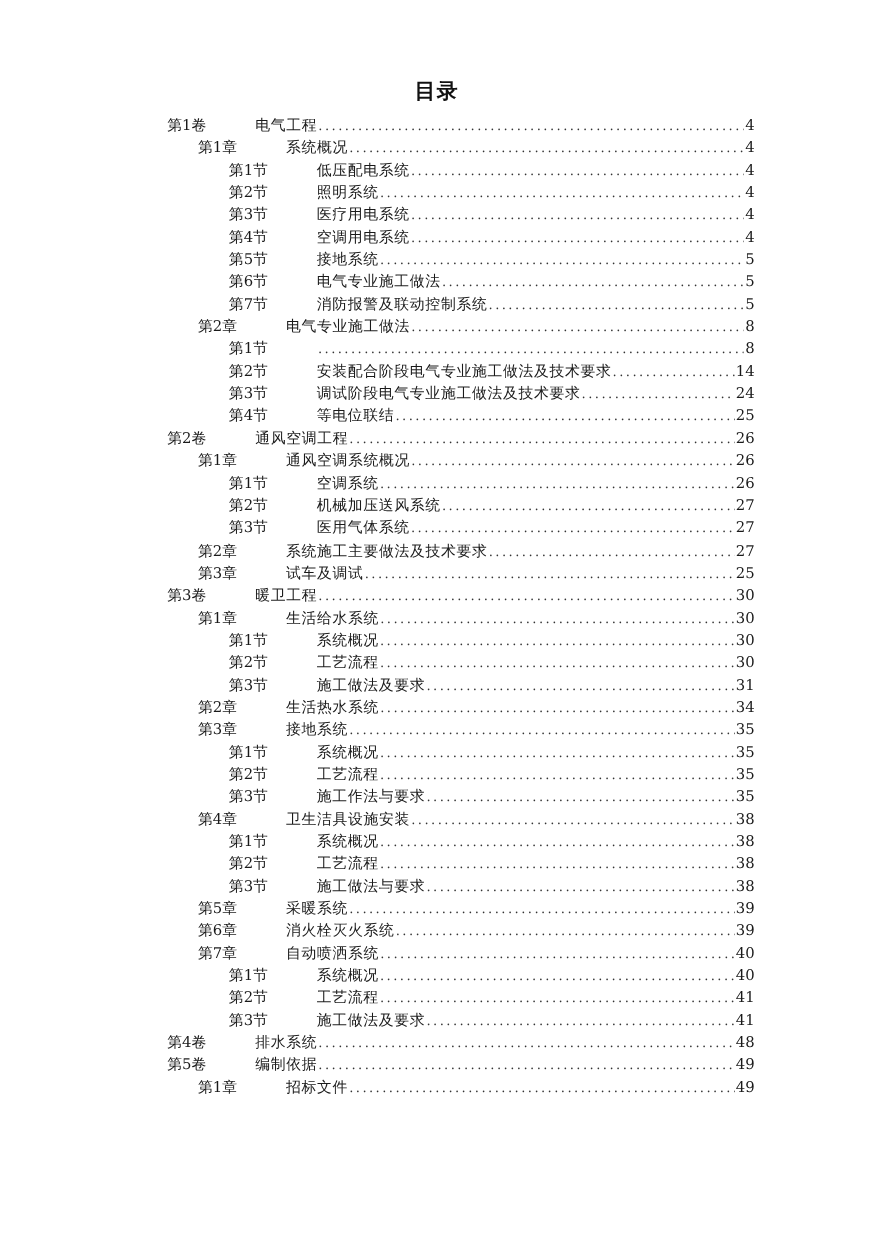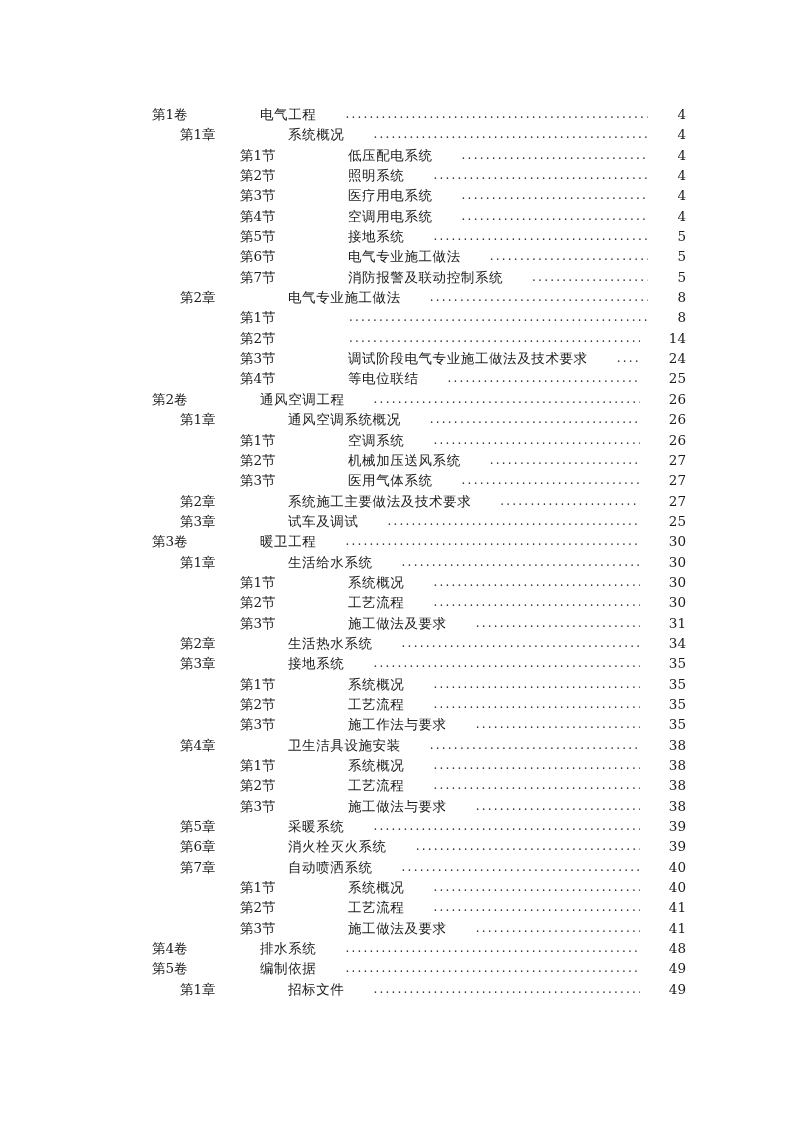--- a/index.html
+++ b/index.html
@@ -3,37 +3,38 @@
 <meta charset="utf-8">
 <style>
   html, body { margin: 0; padding: 0; background: #ffffff; }
   body { width: 794px; height: 1123px; position: relative; overflow: hidden;
          font-family: "DejaVu Serif", "Liberation Serif", serif; color: #1a1a1a; }
   .page { position: absolute; left: 0; top: 0; width: 794px; height: 1123px; background: #fff; }
   .title { position: absolute; top: 70px; left: 0; width: 794px; text-align: center;
            font-size: 19px; font-weight: bold; letter-spacing: 1px; color: #111; }
   .toc { position: absolute; top: 104px; left: 152px; width: 534px; }
   .row { position: relative; height: 20.35px; line-height: 20.35px; font-size: 13.5px;
-         display: flex; align-items: flex-start; white-space: nowrap; gap: 28px; }
+         display: flex; align-items: flex-start; white-space: nowrap; }
   .row .num { display: inline-block; flex: 0 0 auto; }
   .row .lbl { display: inline-block; flex: 0 0 auto; letter-spacing: 0.6px; }
   .row .dots { flex: 1 1 auto; overflow: hidden; margin: 0 1px; letter-spacing: 2.2px;
                color: #333; font-size: 12px; }
   .row .dots::before { content: "........................................................................................................................................................"; }
   .row .pg { flex: 0 0 auto; text-align: right; font-size: 13.5px; }
   .lvl1 .num { width: 80px; }
   .lvl2 { padding-left: 28px; }
   .lvl2 .num { width: 80px; }
   .lvl3 { padding-left: 56px; }
-  .lvl3 .num { width: 80px; margin-left: 32px; }
+  .lvl3 .num { width: 80px; }
 </style>
 </head>
 <body>
 
 <div class="page">
+  <div class="title">目录</div>
   <div class="toc" id="toc">
       <div class="row lvl1">
         <span class="num">第1卷</span>
         <span class="lbl">电气工程</span>
         <span class="dots"></span>
         <span class="pg">4</span>
       </div>
       <div class="row lvl2">
         <span class="num">第1章</span>
         <span class="lbl">系统概况</span>
@@ -88,20 +89,21 @@
         <span class="dots"></span>
         <span class="pg">8</span>
       </div>
       <div class="row lvl3">
         <span class="num">第1节</span>
         <span class="dots"></span>
         <span class="pg">8</span>
       </div>
       <div class="row lvl3">
         <span class="num">第2节</span>
+        <span class="lbl">安装配合阶段电气专业施工做法及技术要求</span>
         <span class="dots"></span>
         <span class="pg">14</span>
       </div>
       <div class="row lvl3">
         <span class="num">第3节</span>
         <span class="lbl">调试阶段电气专业施工做法及技术要求</span>
         <span class="dots"></span>
         <span class="pg">24</span>
       </div>
       <div class="row lvl3">

